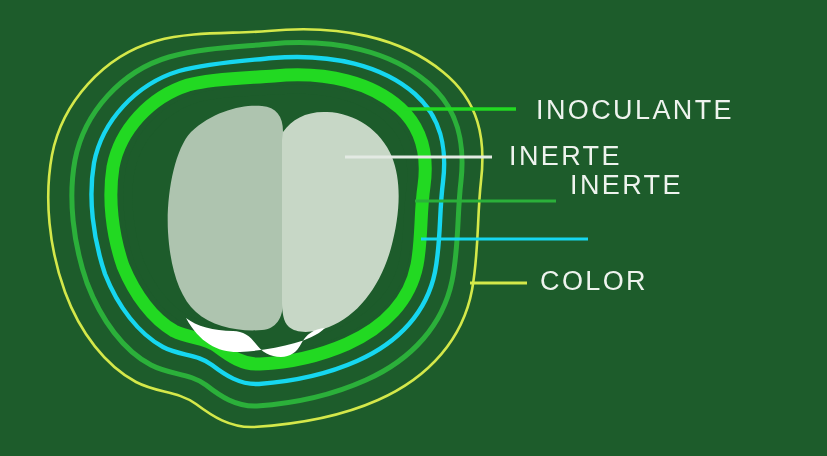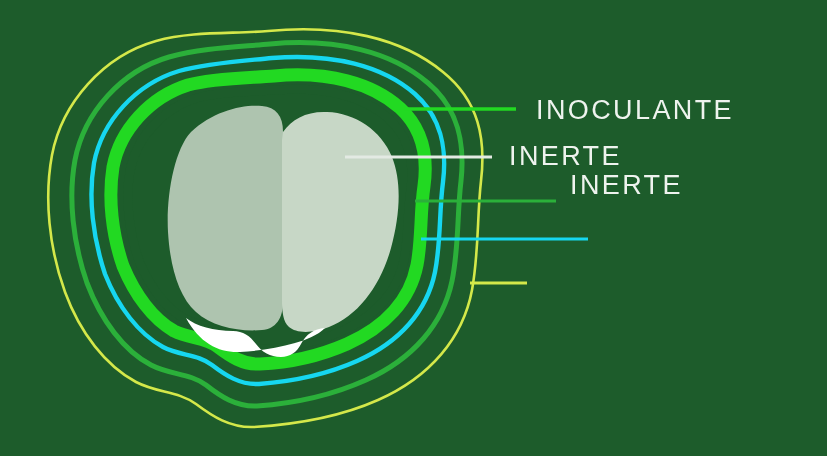--- a/index.html
+++ b/index.html
@@ -153,14 +153,15 @@
     <line x1="470" y1="283" x2="527" y2="283" stroke="#d4e84a" stroke-width="3"></line>
   </svg>
 
   <div class="legend-label" id="label-inoculante">INOCULANTE</div>
 
   <div class="legend-label" id="label-semilla">INERTE</div>
 
   <div class="legend-label" id="label-inerte">INERTE</div>
 
 
+  <div class="legend-label" id="label-color">COLOR</div>
 
 </div>
 
 </body></html>

